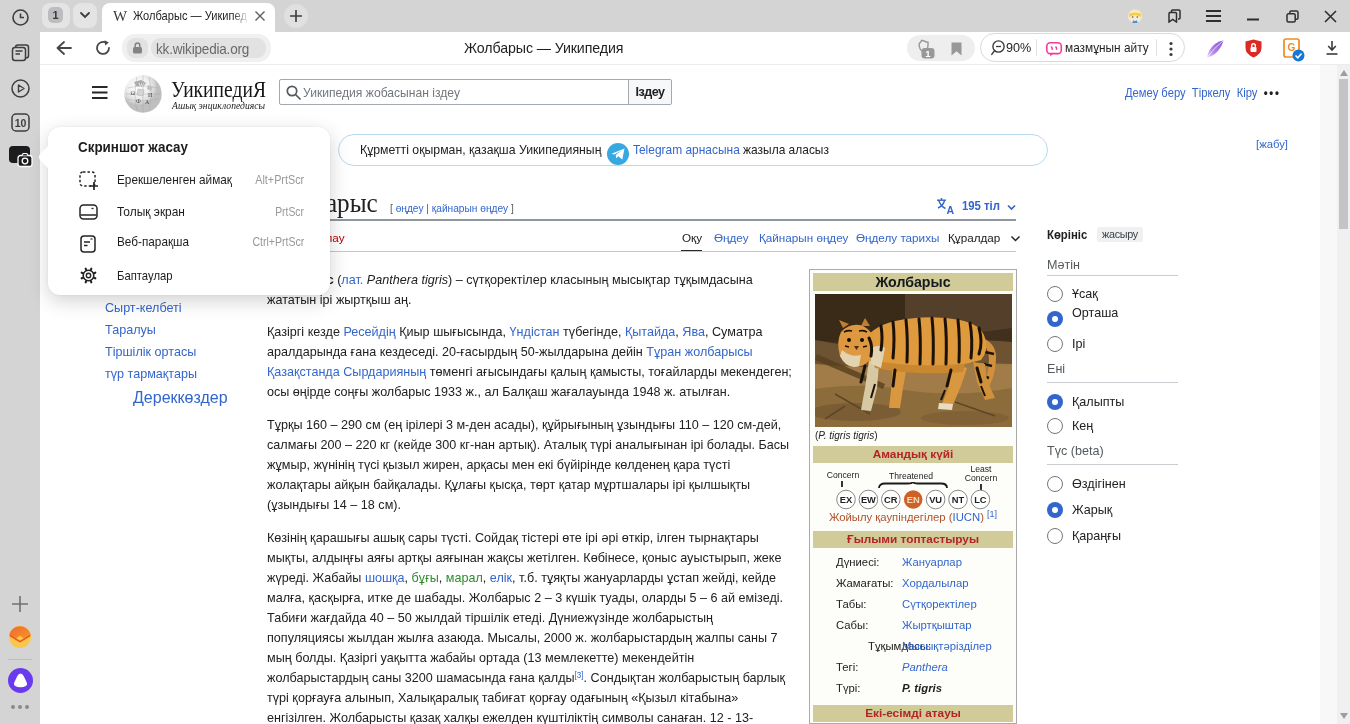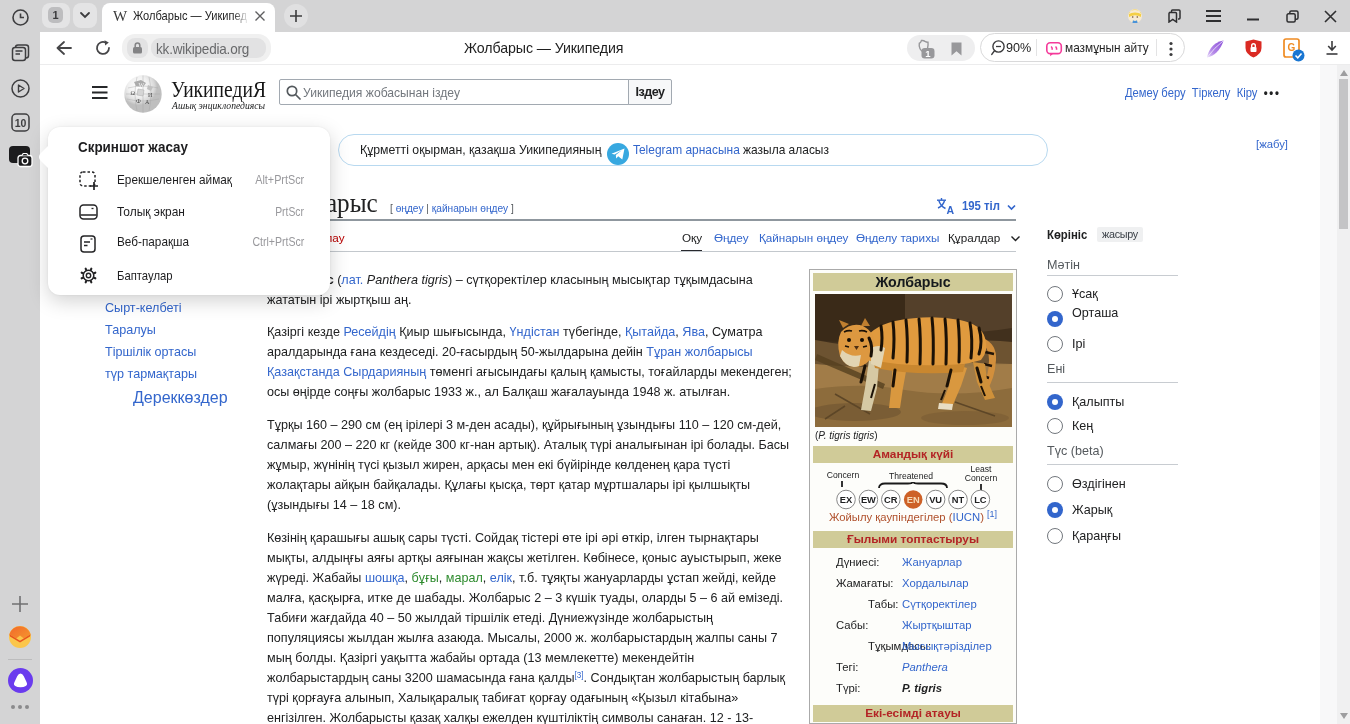--- a/index.html
+++ b/index.html
@@ -382,21 +382,21 @@
       <circle cx="145.4" cy="10.5" r="9.3" fill="#fff" stroke="#888" stroke-width="1"></circle>
         <text x="145.4" y="13.8" text-anchor="middle" fill="#202122">LC</text>
     </g>
   </svg>
   <div class="abs" style="left:773px;top:446px;width:200px;text-align:center;font-size:11.3px;white-space:nowrap;"><span style="color:#b0512d;">Жойылу қаупіндегілер (</span><a class="b">IUCN</a><span style="color:#b0512d;">)</span> <sup style="font-size:9px;"><a class="b">[1]</a></sup></div>
   <div class="abs" style="left:773px;top:466px;width:200px;height:17px;background:#d0cb98;text-align:center;font-size:11.8px;font-weight:bold;color:#b32425;line-height:17px;">Ғылыми топтастыруы</div>
   <div class="abs" style="left:796px;top:491px;font-size:11.3px;color:#202122;">Дүниесі:</div>
     <div class="abs" style="left:862px;top:491px;font-size:11.3px;"><a class="b">Жануарлар</a></div>
   <div class="abs" style="left:796px;top:512px;font-size:11.3px;color:#202122;">Жамағаты:</div>
     <div class="abs" style="left:862px;top:512px;font-size:11.3px;"><a class="b">Хордалылар</a></div>
-  <div class="abs" style="left:796px;top:533px;font-size:11.3px;color:#202122;margin-left:32px;">Табы:</div>
+  <div class="abs" style="left:796px;top:533px;font-size:11.3px;color:#202122;">Табы:</div>
     <div class="abs" style="left:862px;top:533px;font-size:11.3px;"><a class="b">Сүтқоректілер</a></div>
   <div class="abs" style="left:796px;top:554px;font-size:11.3px;color:#202122;">Сабы:</div>
     <div class="abs" style="left:862px;top:554px;font-size:11.3px;"><a class="b">Жыртқыштар</a></div>
   <div class="abs" style="left:796px;top:575px;font-size:11.3px;color:#202122;margin-left:32px;">Тұқымдасы:</div>
     <div class="abs" style="left:862px;top:575px;font-size:11.3px;"><a class="b">Мысықтәрізділер</a></div>
   <div class="abs" style="left:796px;top:596px;font-size:11.3px;color:#202122;">Тегі:</div>
     <div class="abs" style="left:862px;top:596px;font-size:11.3px;font-style:italic;"><a class="b">Panthera</a></div>
   <div class="abs" style="left:796px;top:617px;font-size:11.3px;color:#202122;">Түрі:</div>
     <div class="abs" style="left:862px;top:617px;font-size:11.3px;font-style:italic;font-weight:bold;color:#202122;">P. tigris</div>
   <div class="abs" style="left:773px;top:640px;width:200px;height:17px;background:#d0cb98;text-align:center;font-size:11.8px;font-weight:bold;color:#b32425;line-height:17px;">Екі-есімді атауы</div>

